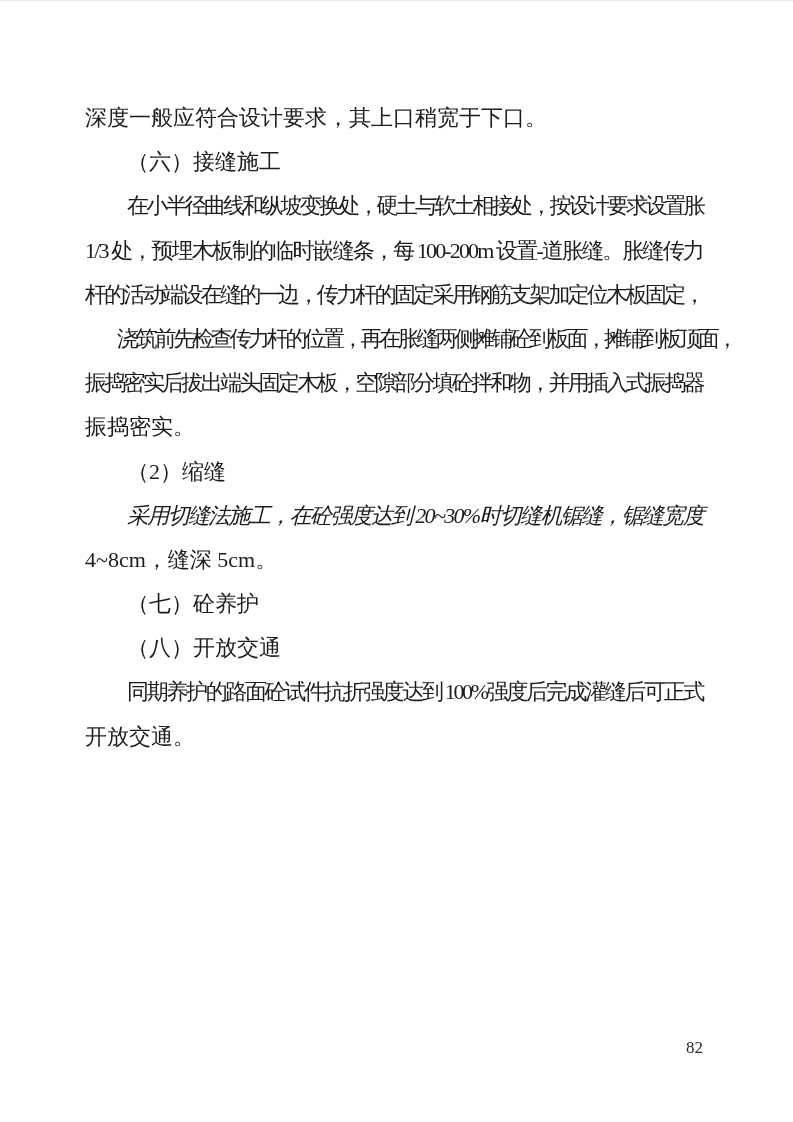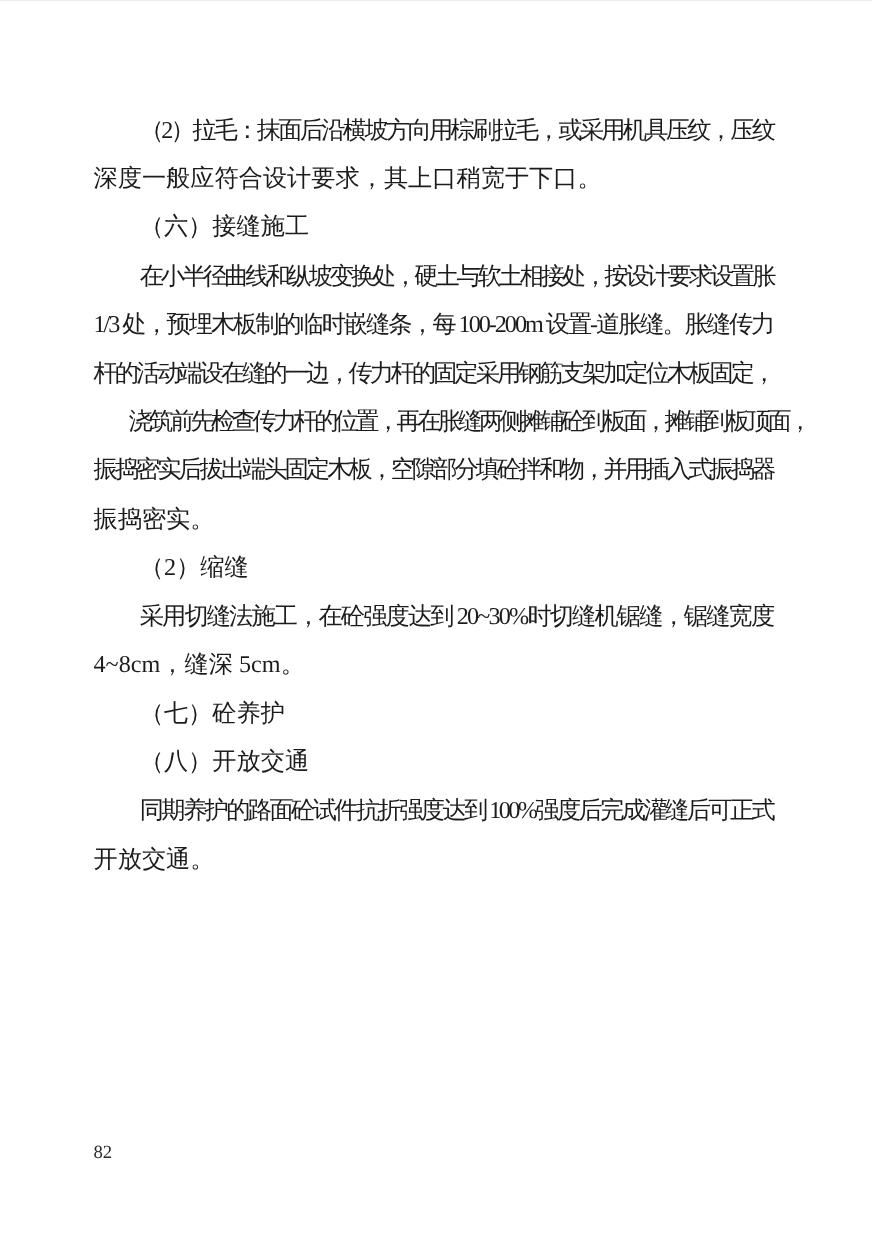--- a/index.html
+++ b/index.html
@@ -35,42 +35,41 @@
     display: inline-block;
   }
   .indent {
     padding-left: 42px;
   }
   .pageno {
     position: absolute;
     left: 85px;
     top: 1036px;
     width: 618px;
-    text-align: left;
+    text-align: right;
     font-size: 17px;
     line-height: 22px;
     color: #2a2a2a;
   }
 </style>
 </head>
 <body>
 
 <div class="page">
   <div class="content">
-    <div class="line indent just"><span class="t" style="letter-spacing: -2.43px;">（2）拉毛：抹面后沿横坡方向用棕刷拉毛，或采用机具压纹，压纹</span></div>
     <div class="line"><span class="t">深度一般应符合设计要求，其上口稍宽于下口。</span></div>
     <div class="line indent"><span class="t">（六）接缝施工</span></div>
     <div class="line indent just"><span class="t" style="letter-spacing: -2.8px;">在小半径曲线和纵坡变换处，硬土与软土相接处，按设计要求设置胀</span></div>
     <div class="line just"><span class="t" style="letter-spacing: -1.86px; font-family: Liberation Serif, serif;">1/3 处，预埋木板制的临时嵌缝条，每 100-200m 设置-道胀缝。胀缝传力</span></div>
     <div class="line just"><span class="t" style="letter-spacing: -2.69px;">杆的活动端设在缝的一边，传力杆的固定采用钢筋支架加定位木板固定，</span></div>
     <div class="line just"><span class="t" style="letter-spacing: -3.27px; margin-left: 32px;">浇筑前先检查传力杆的位置，再在胀缝两侧摊铺砼到板面，摊铺到板顶面，</span></div>
     <div class="line just"><span class="t" style="letter-spacing: -2.69px;">振捣密实后拔出端头固定木板，空隙部分填砼拌和物，并用插入式振捣器</span></div>
     <div class="line"><span class="t">振捣密实。</span></div>
     <div class="line indent"><span class="t">（2）缩缝</span></div>
-    <div class="line indent just"><span class="t" style="letter-spacing: -1.68px;">采用切缝法施工，在砼强度达到 20~30%时切缝机锯缝，锯缝宽度</span></div>
+    <div class="line indent just"><span class="t" style="letter-spacing: -1.68px; font-style: italic;">采用切缝法施工，在砼强度达到 20~30%时切缝机锯缝，锯缝宽度</span></div>
     <div class="line"><span class="t">4~8cm，缝深 5cm。</span></div>
     <div class="line indent"><span class="t">（七）砼养护</span></div>
     <div class="line indent"><span class="t">（八）开放交通</span></div>
     <div class="line indent just"><span class="t" style="letter-spacing: -2.34px;">同期养护的路面砼试件抗折强度达到 100%强度后完成灌缝后可正式</span></div>
     <div class="line"><span class="t">开放交通。</span></div>
   </div>
   <div class="pageno">82</div>
 </div>
 
 </body></html>

